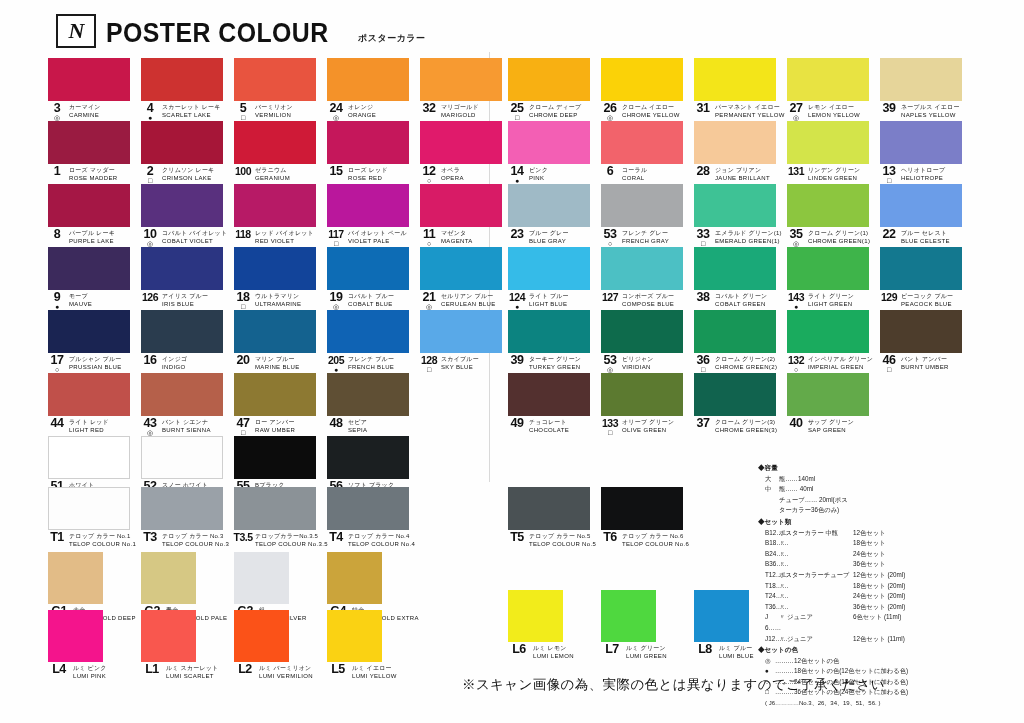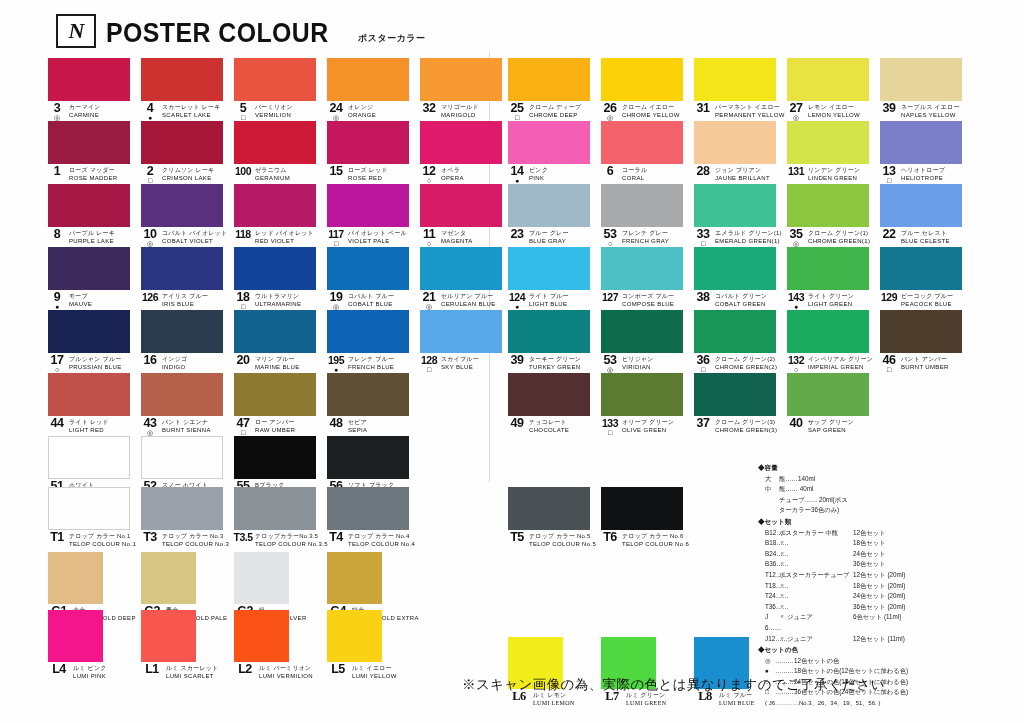--- a/index.html
+++ b/index.html
@@ -160,24 +160,23 @@
     left: 48px; top: 552px;
     grid-template-columns: repeat(5, 93px);
     grid-auto-rows: 62px;
   }
   #grid-lumi-left {
     left: 48px; top: 610px;
     grid-template-columns: repeat(5, 93px);
     grid-auto-rows: 62px;
   }
   #grid-lumi-right {
-    left: 508px; top: 637px;
+    left: 508px; top: 590px;
     grid-template-columns: repeat(3, 93px);
     grid-auto-rows: 62px;
-    font-family: Liberation Serif, serif;
   }
   .gold-meta .codewrap { min-width: 22px; }
 
   
   #info-panel {
     position: absolute;
     left: 758px; top: 462px;
     width: 258px;
     font-size: 6.3px;
     color: #1c1c1c;
@@ -527,21 +526,21 @@
           <div class="names">
             <div class="jp">マリン  ブルー</div>
             <div class="en">MARINE   BLUE</div>
           </div>
         </div>
       </div>
       <div class="cell">
         <div class="chip" style="background: rgb(15, 99, 180);"></div>
         <div class="meta">
           <div class="codewrap">
-            <div class="code small">195</div>
+            <div class="code small">205</div>
             <div class="mark">●</div>
           </div>
           <div class="names">
             <div class="jp">フレンチ  ブルー</div>
             <div class="en">FRENCH   BLUE</div>
           </div>
         </div>
       </div>
       <div class="cell">
         <div class="chip" style="background: rgb(89, 169, 232);"></div>

